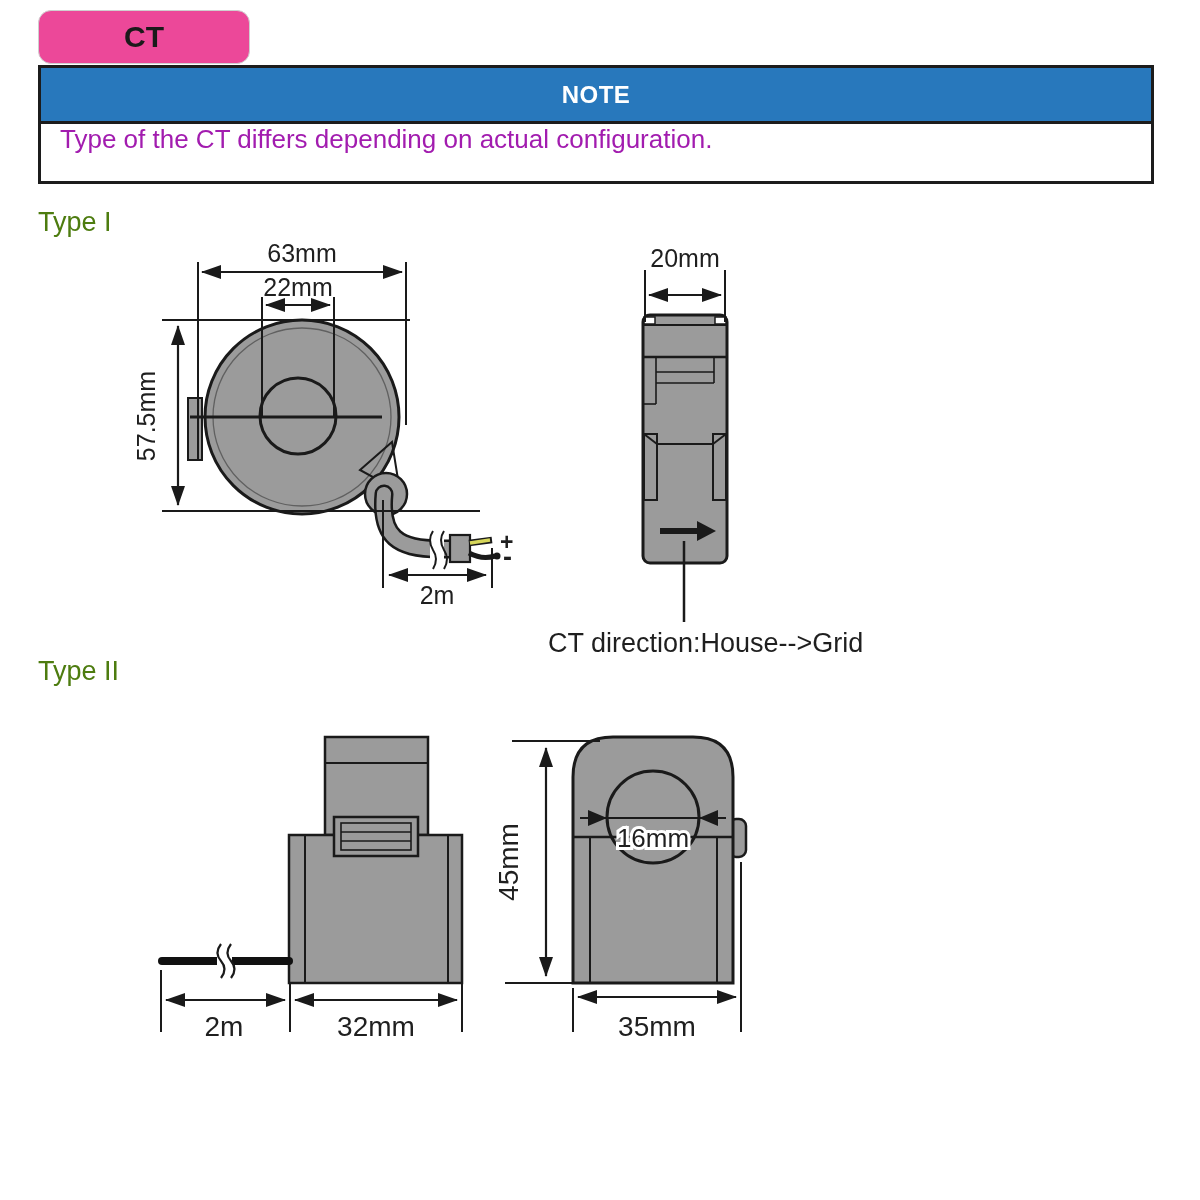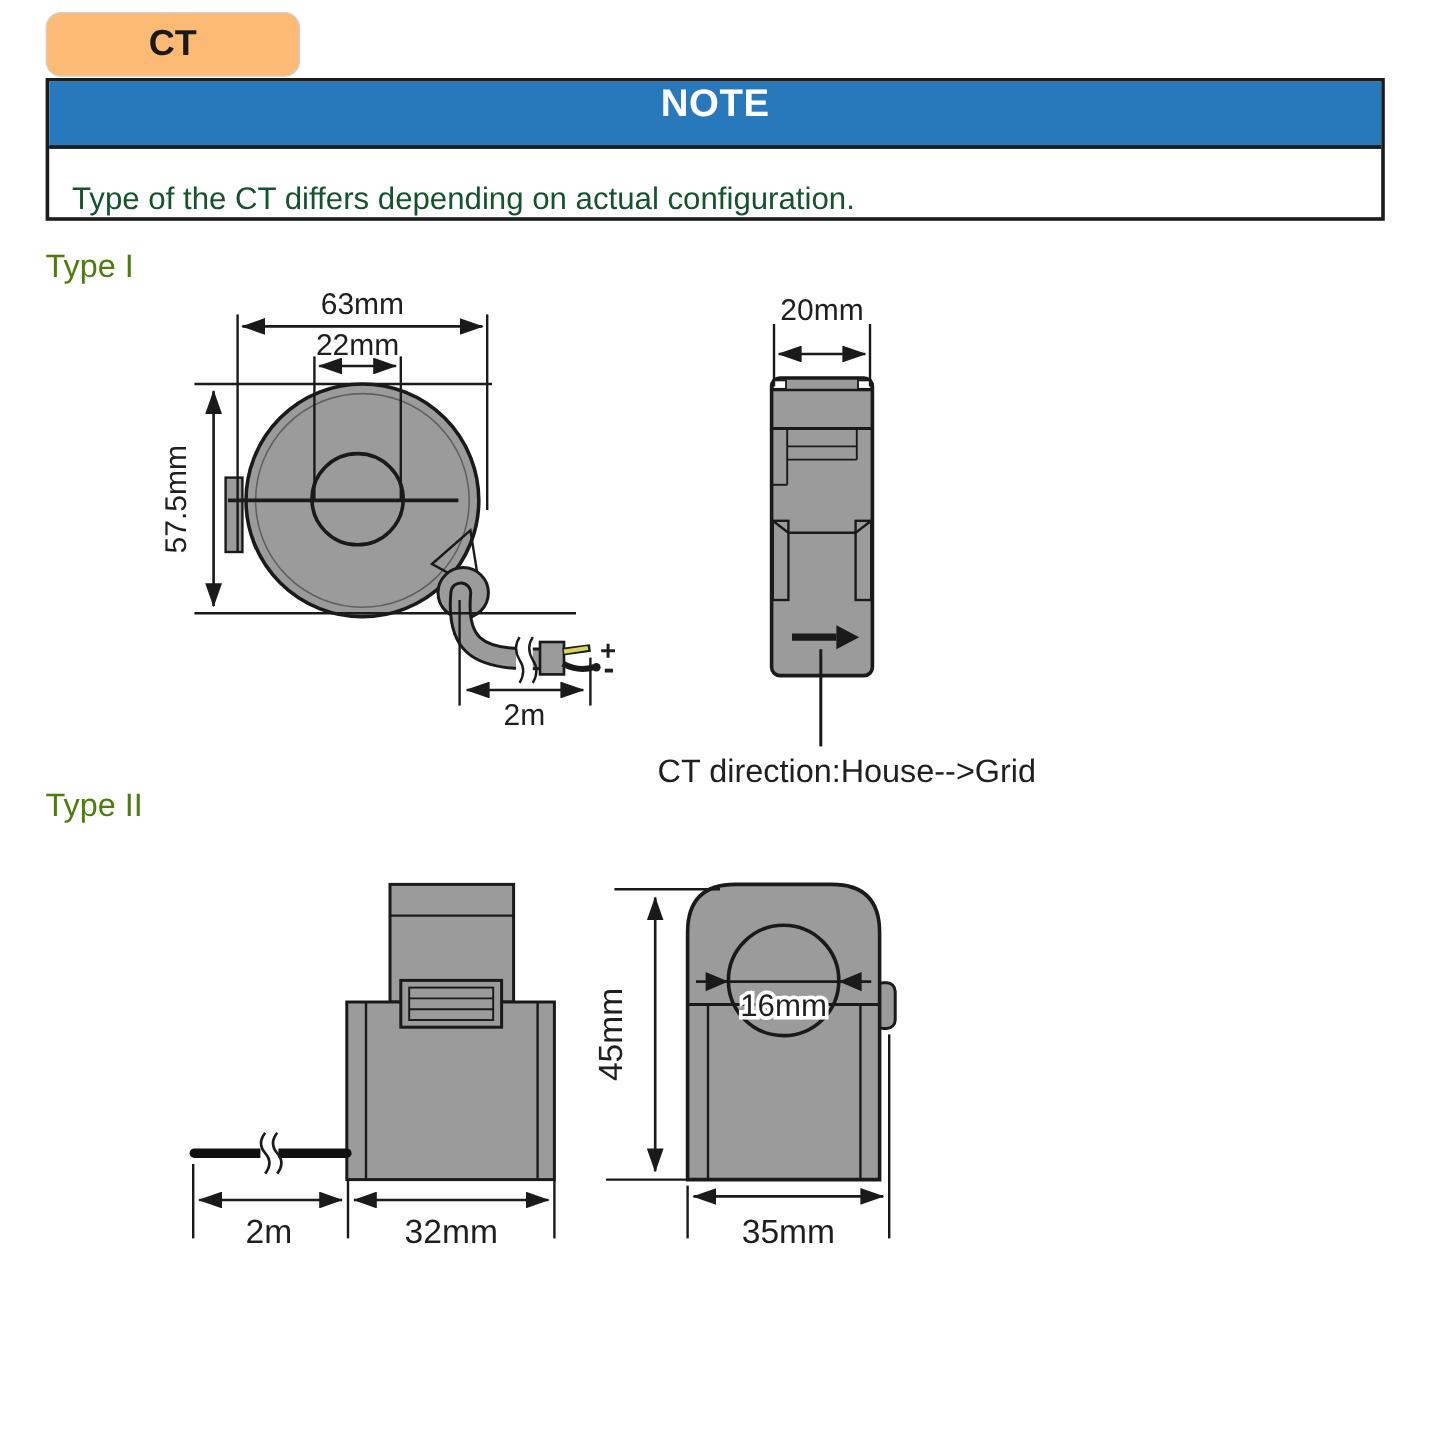--- a/index.html
+++ b/index.html
@@ -1,29 +1,29 @@
 <!DOCTYPE html>
 <html><head>
 <meta charset="utf-8">
 <style>
   html,body{margin:0;padding:0;background:#ffffff;}
   #page{position:relative;width:1200px;height:1200px;background:#ffffff;overflow:hidden;
         font-family:"Liberation Sans",sans-serif;color:#1f1f1f;}
   .abs{position:absolute;}
   
-  #ct-tab{left:38px;top:10px;width:210px;height:52px;background:#fdba74;border:1px solid #cfcfcf;
+  #ct-tab{left:38px;top:10px;width:210px;height:52px;background:#ec4899;border:1px solid #cfcfcf;
           border-radius:13px;display:flex;align-items:center;justify-content:center;
           font-size:30px;font-weight:bold;color:#1a1a1a;}
   
   #note-box{left:38px;top:65px;width:1110px;border:3px solid #1c1c1c;background:#ffffff;}
   #note-header{background:#2878bc;border-bottom:3px solid #1c1c1c;height:53px;
-               display:flex;justify-content:center;
-               color:#ffffff;font-size:32px;font-weight:bold;letter-spacing:.5px;}
-  #note-body{height:57px;display:flex;align-items:flex-end;padding-left:19px;
-             font-size:26px;color:#14532d;}
+               display:flex;align-items:center;justify-content:center;
+               color:#ffffff;font-size:24px;font-weight:bold;letter-spacing:.5px;}
+  #note-body{height:57px;display:flex;align-items:flex-start;padding-left:19px;
+             font-size:26px;color:#a21caf;}
   .type-heading{left:38px;font-size:27px;color:#4d7c0f;}
   #type1-heading{top:207px;}
   #type2-heading{top:656px;}
   
   svg{display:block;}
   .ext{stroke:#1a1a1a;stroke-width:2;fill:none;}
   .dim{stroke:#1a1a1a;stroke-width:2.2;fill:none;}
   .e3{stroke:#1a1a1a;stroke-width:3;fill:none;}
   .e25{stroke:#1a1a1a;stroke-width:2.5;fill:none;}
   .e2{stroke:#1a1a1a;stroke-width:2;fill:none;}

